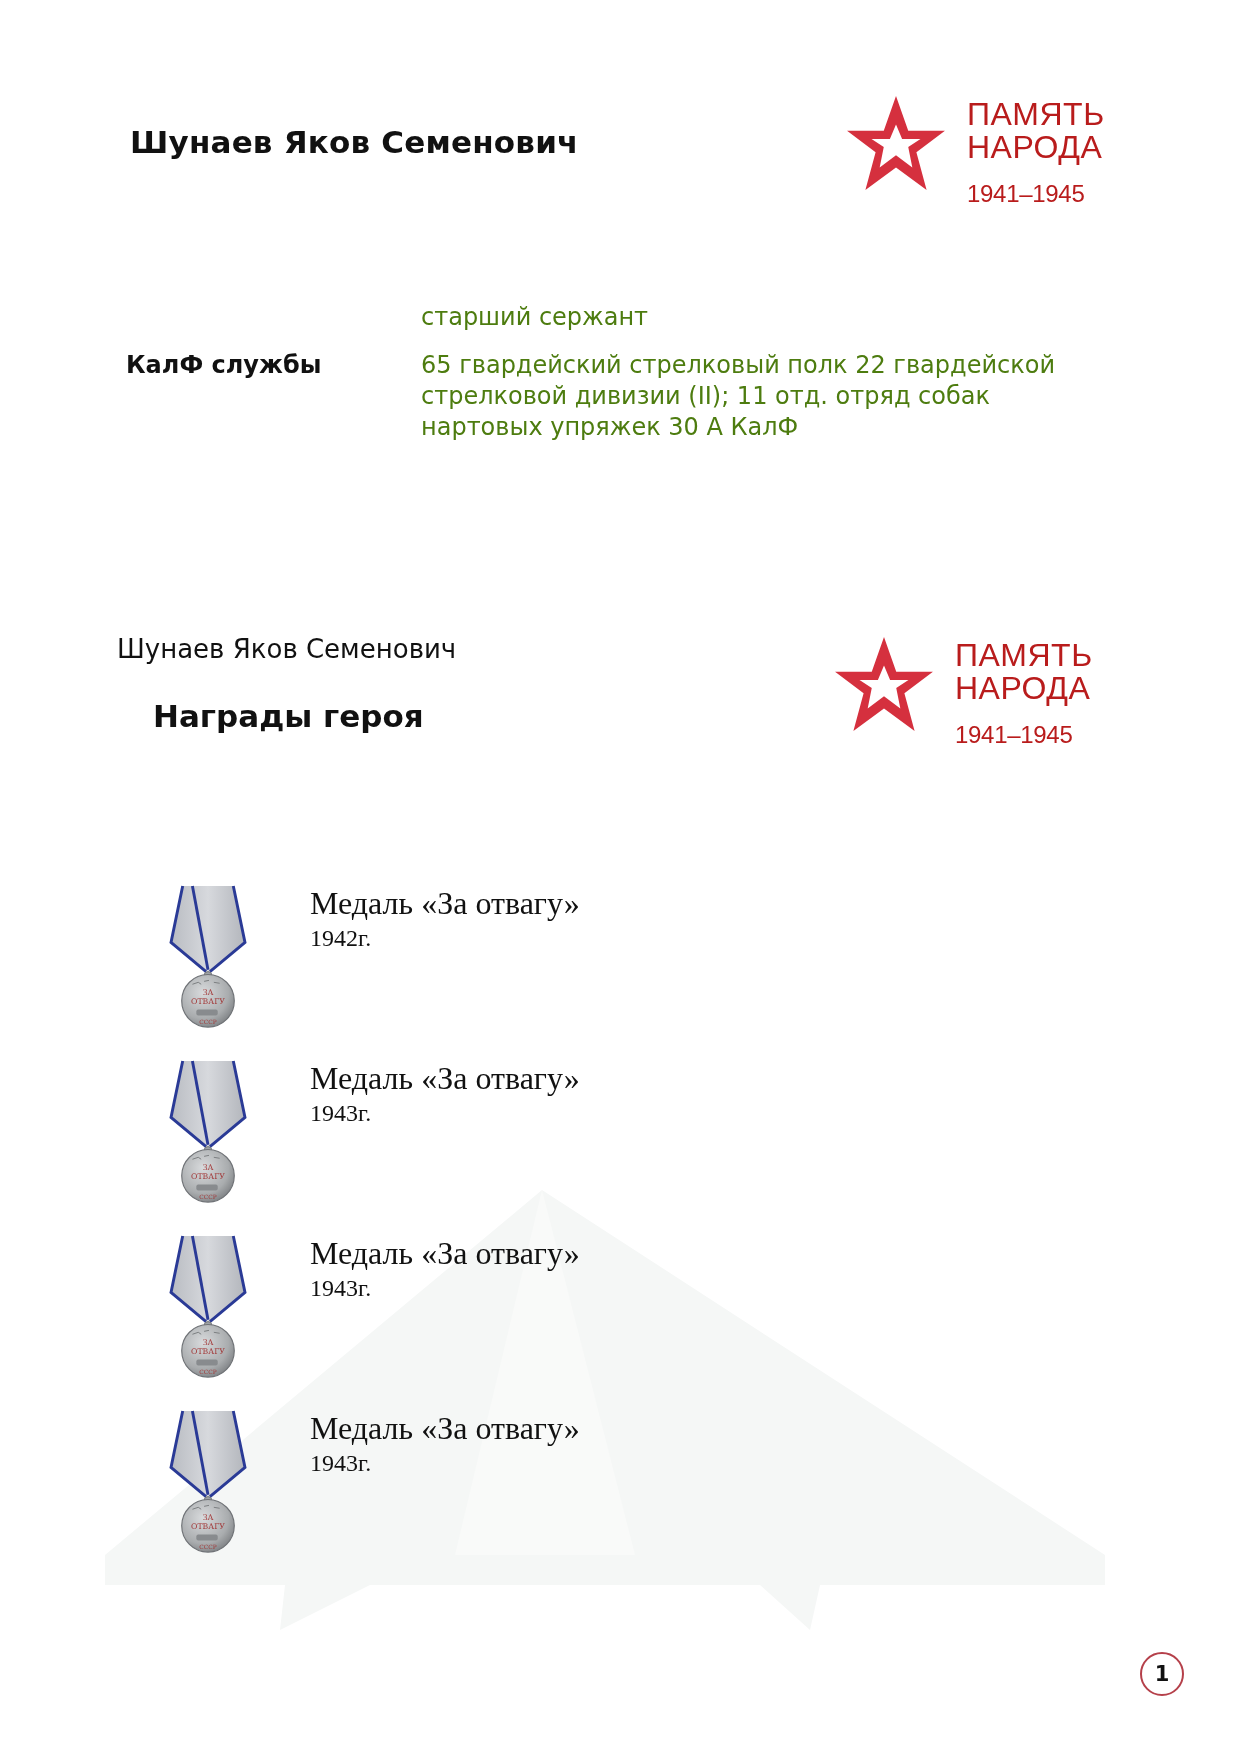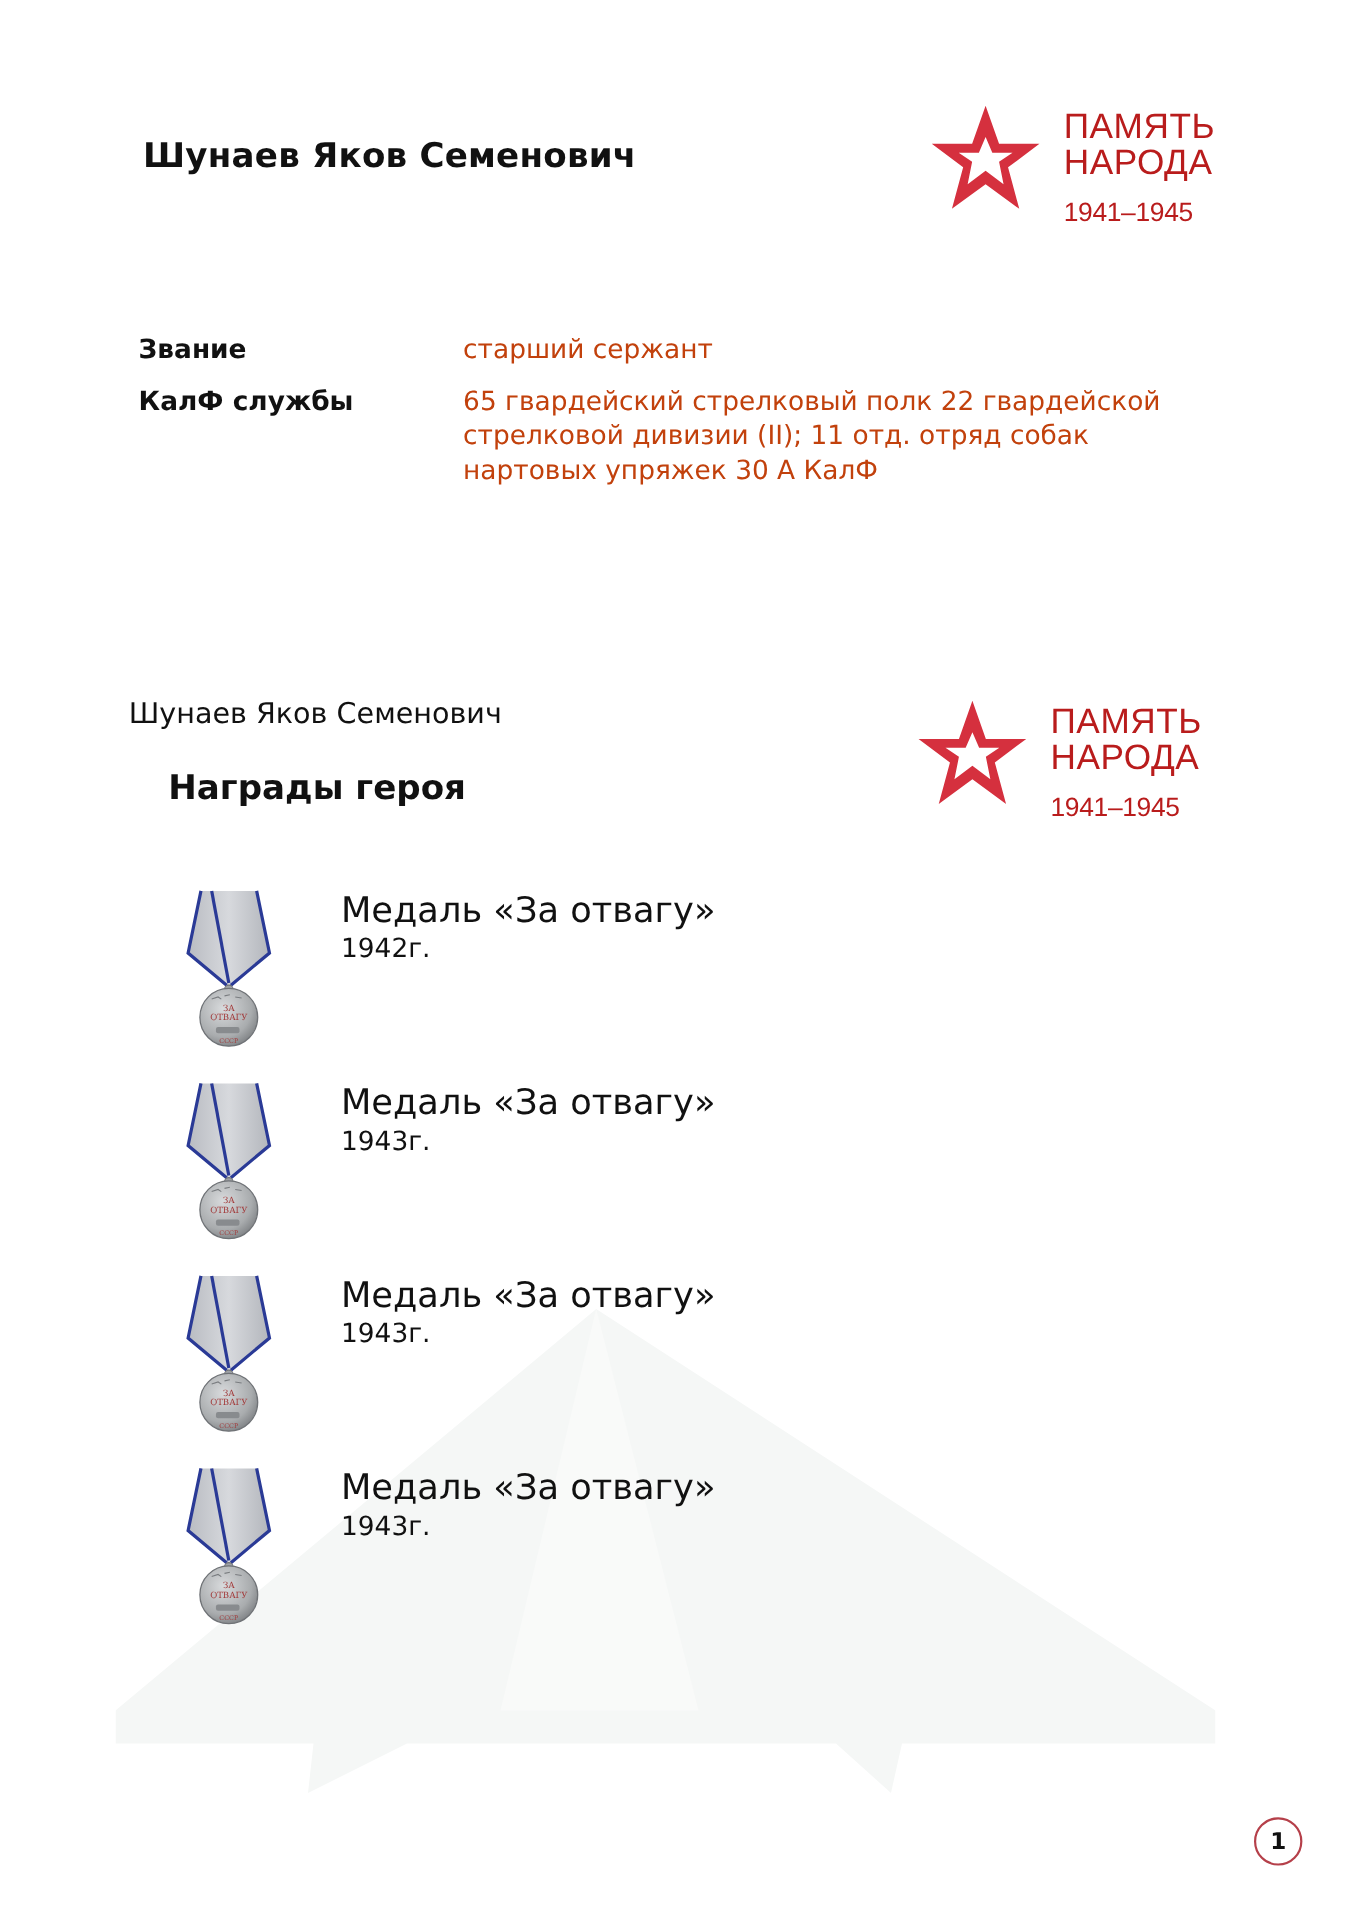--- a/index.html
+++ b/index.html
@@ -82,43 +82,44 @@
     .info-label {
       position: absolute;
       left: 0;
       top: 0;
       font-weight: bold;
       width: 290px;
     }
     .info-value {
       margin-left: 295px;
       width: 660px;
-      color: #c2410c;
+      color: #4d7c0f;
     }
 
     .name-sub {
       left: 117px;
       top: 634px;
       font-size: 26px;
       white-space: nowrap;
     }
     .awards-title {
       left: 117px;
       top: 698px;
       font-size: 31px;
       font-weight: bold;
       white-space: nowrap;
       margin-left: 36px;
     }
 
     .medal-list {
       position: absolute;
       left: 168px;
-      top: 808px;
+      top: 884px;
       z-index: 1;
+      font-family: Liberation Serif, serif;
     }
     .medal-item {
       position: relative;
       height: 175px;
       width: 700px;
     }
     .medal-img {
       position: absolute;
       left: 0;
       top: 0;
@@ -172,21 +173,20 @@
   </svg>
   <div class="logo-text">
     <span class="l1">ПАМЯТЬ</span>
     <span class="l2">НАРОДА</span>
     <span class="l3">1941–1945</span>
   </div>
 </div>
 
 <div class="abs info">
   <div class="info-row">
-    <div class="info-label">Звание</div>
     <div class="info-value">старший сержант</div>
   </div>
   <div class="info-row">
     <div class="info-label">КалФ службы</div>
     <div class="info-value">65 гвардейский стрелковый полк 22 гвардейской стрелковой дивизии (II); 11 отд. отряд собак нартовых упряжек 30 А КалФ</div>
   </div>
 </div>
 
 <div class="abs name-sub">Шунаев Яков Семенович</div>
 <div class="abs awards-title">Награды героя</div>

